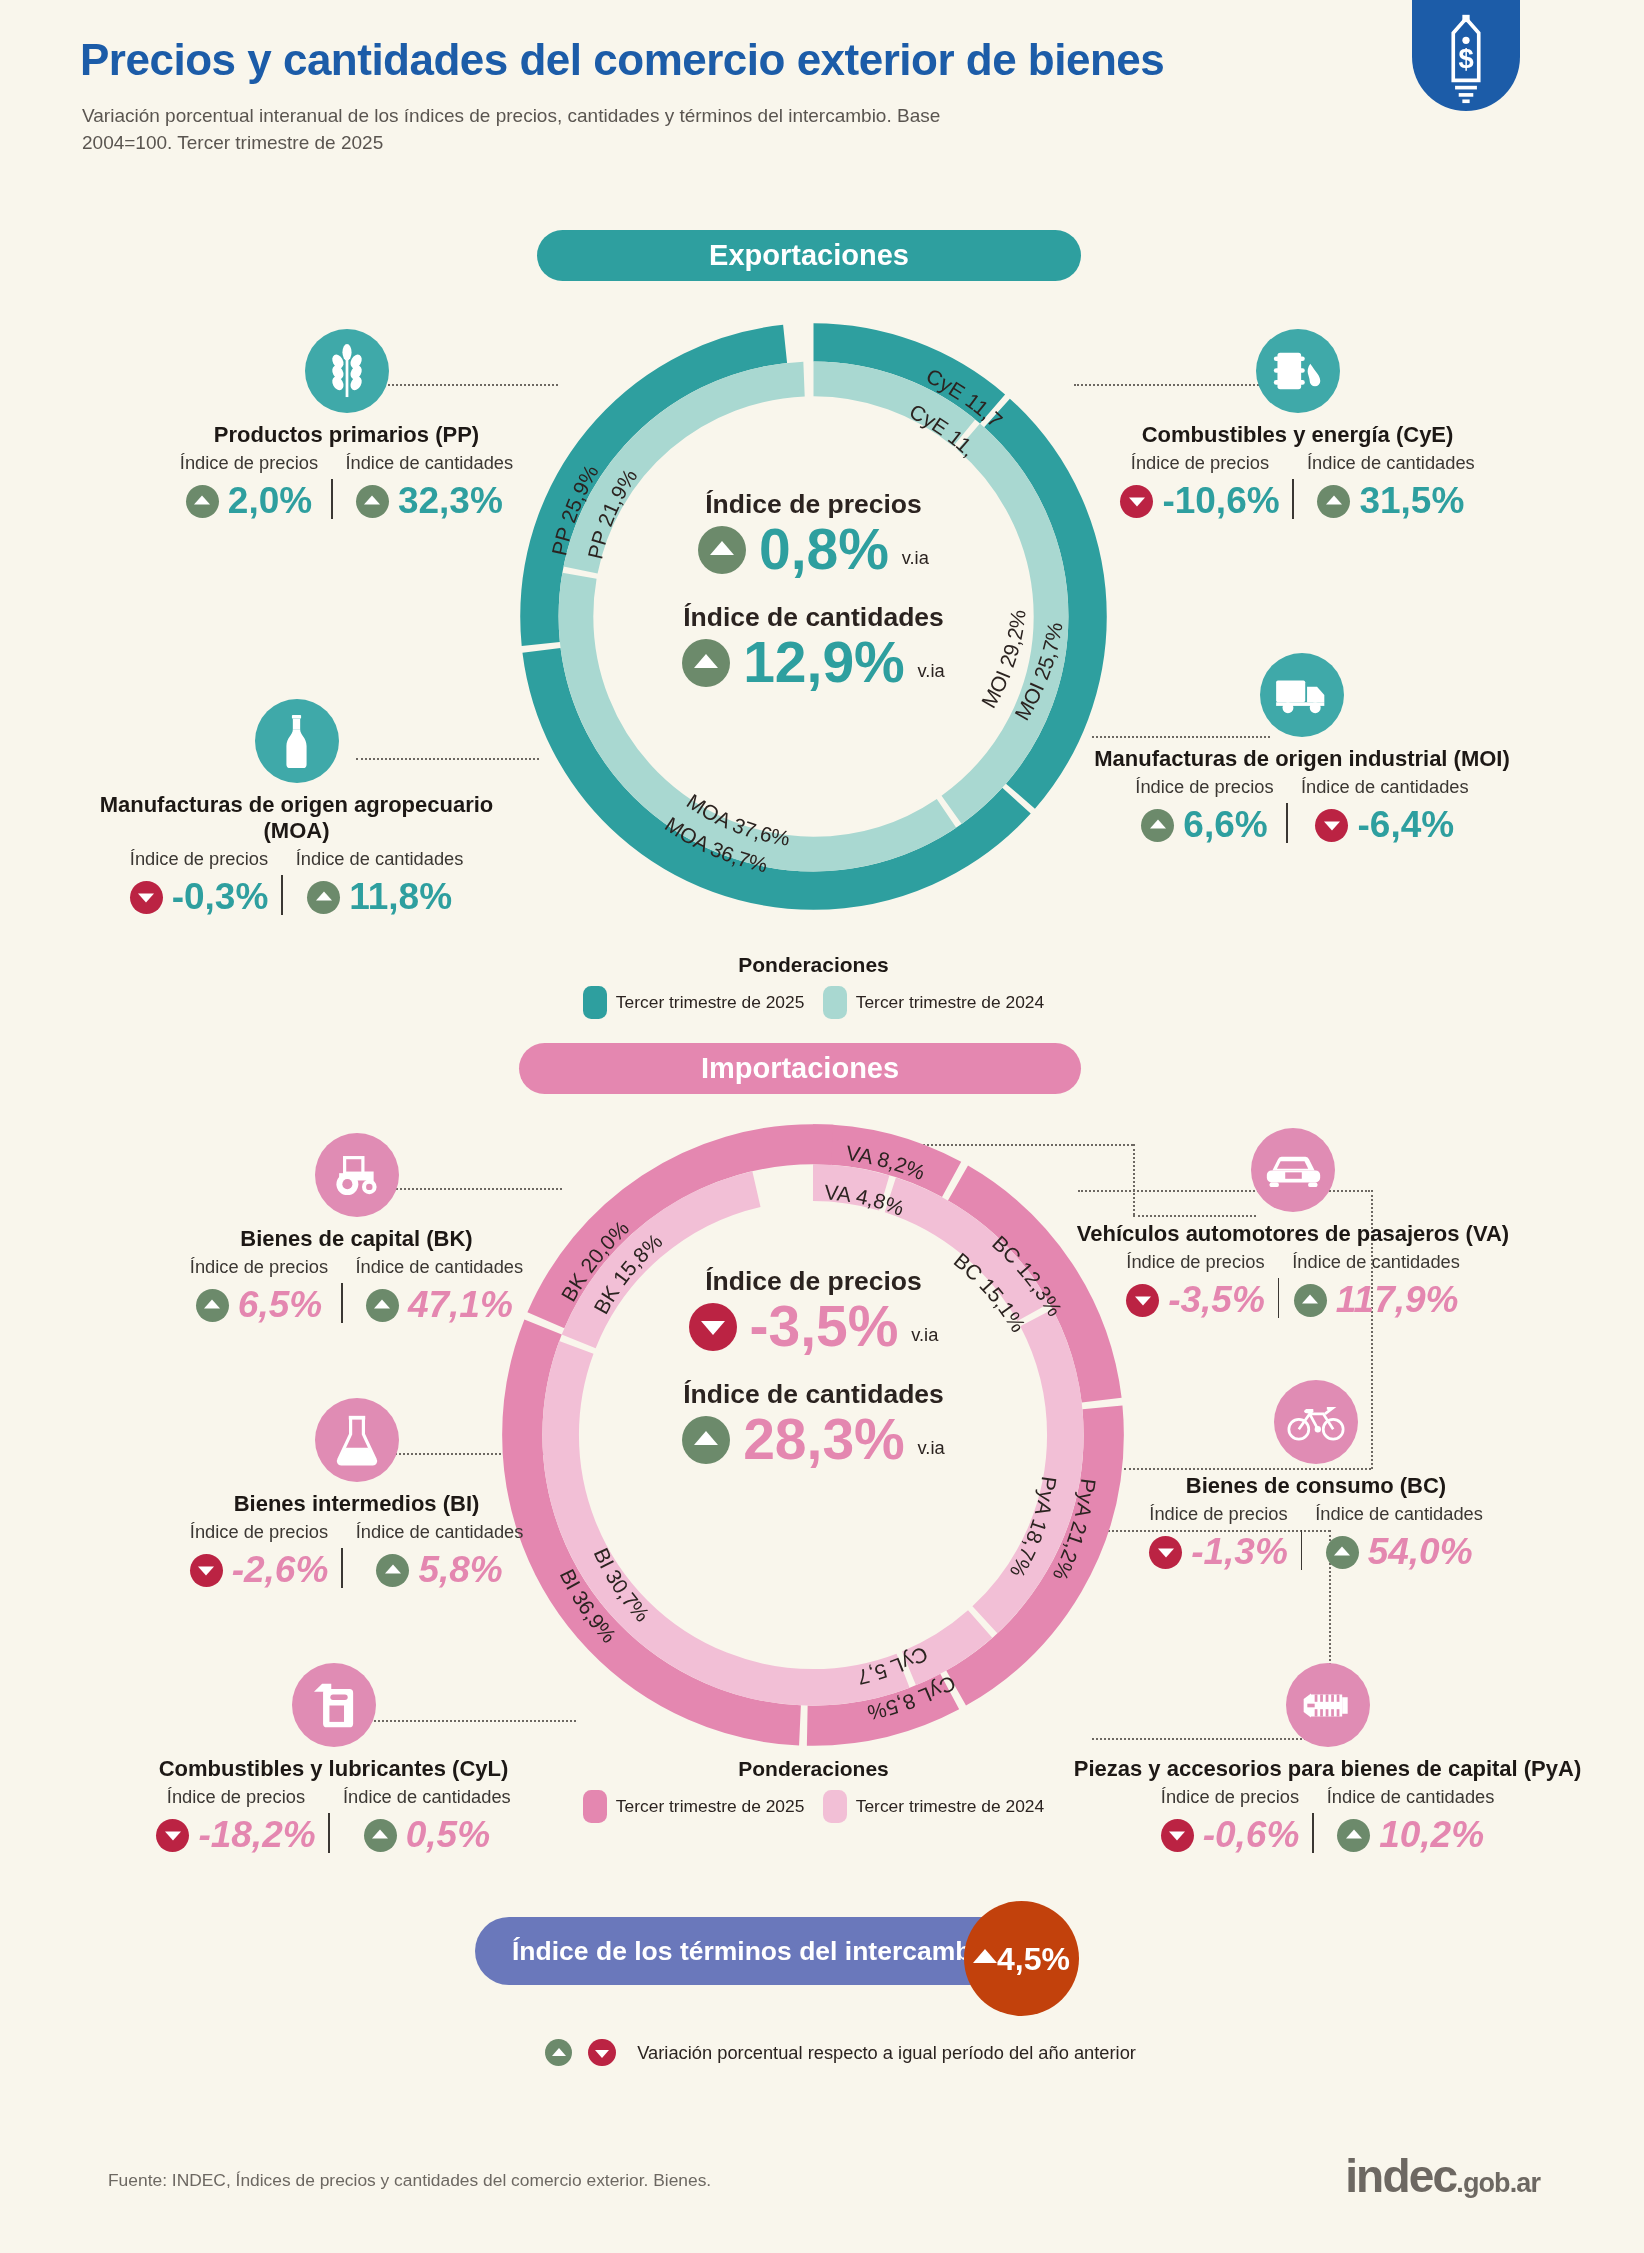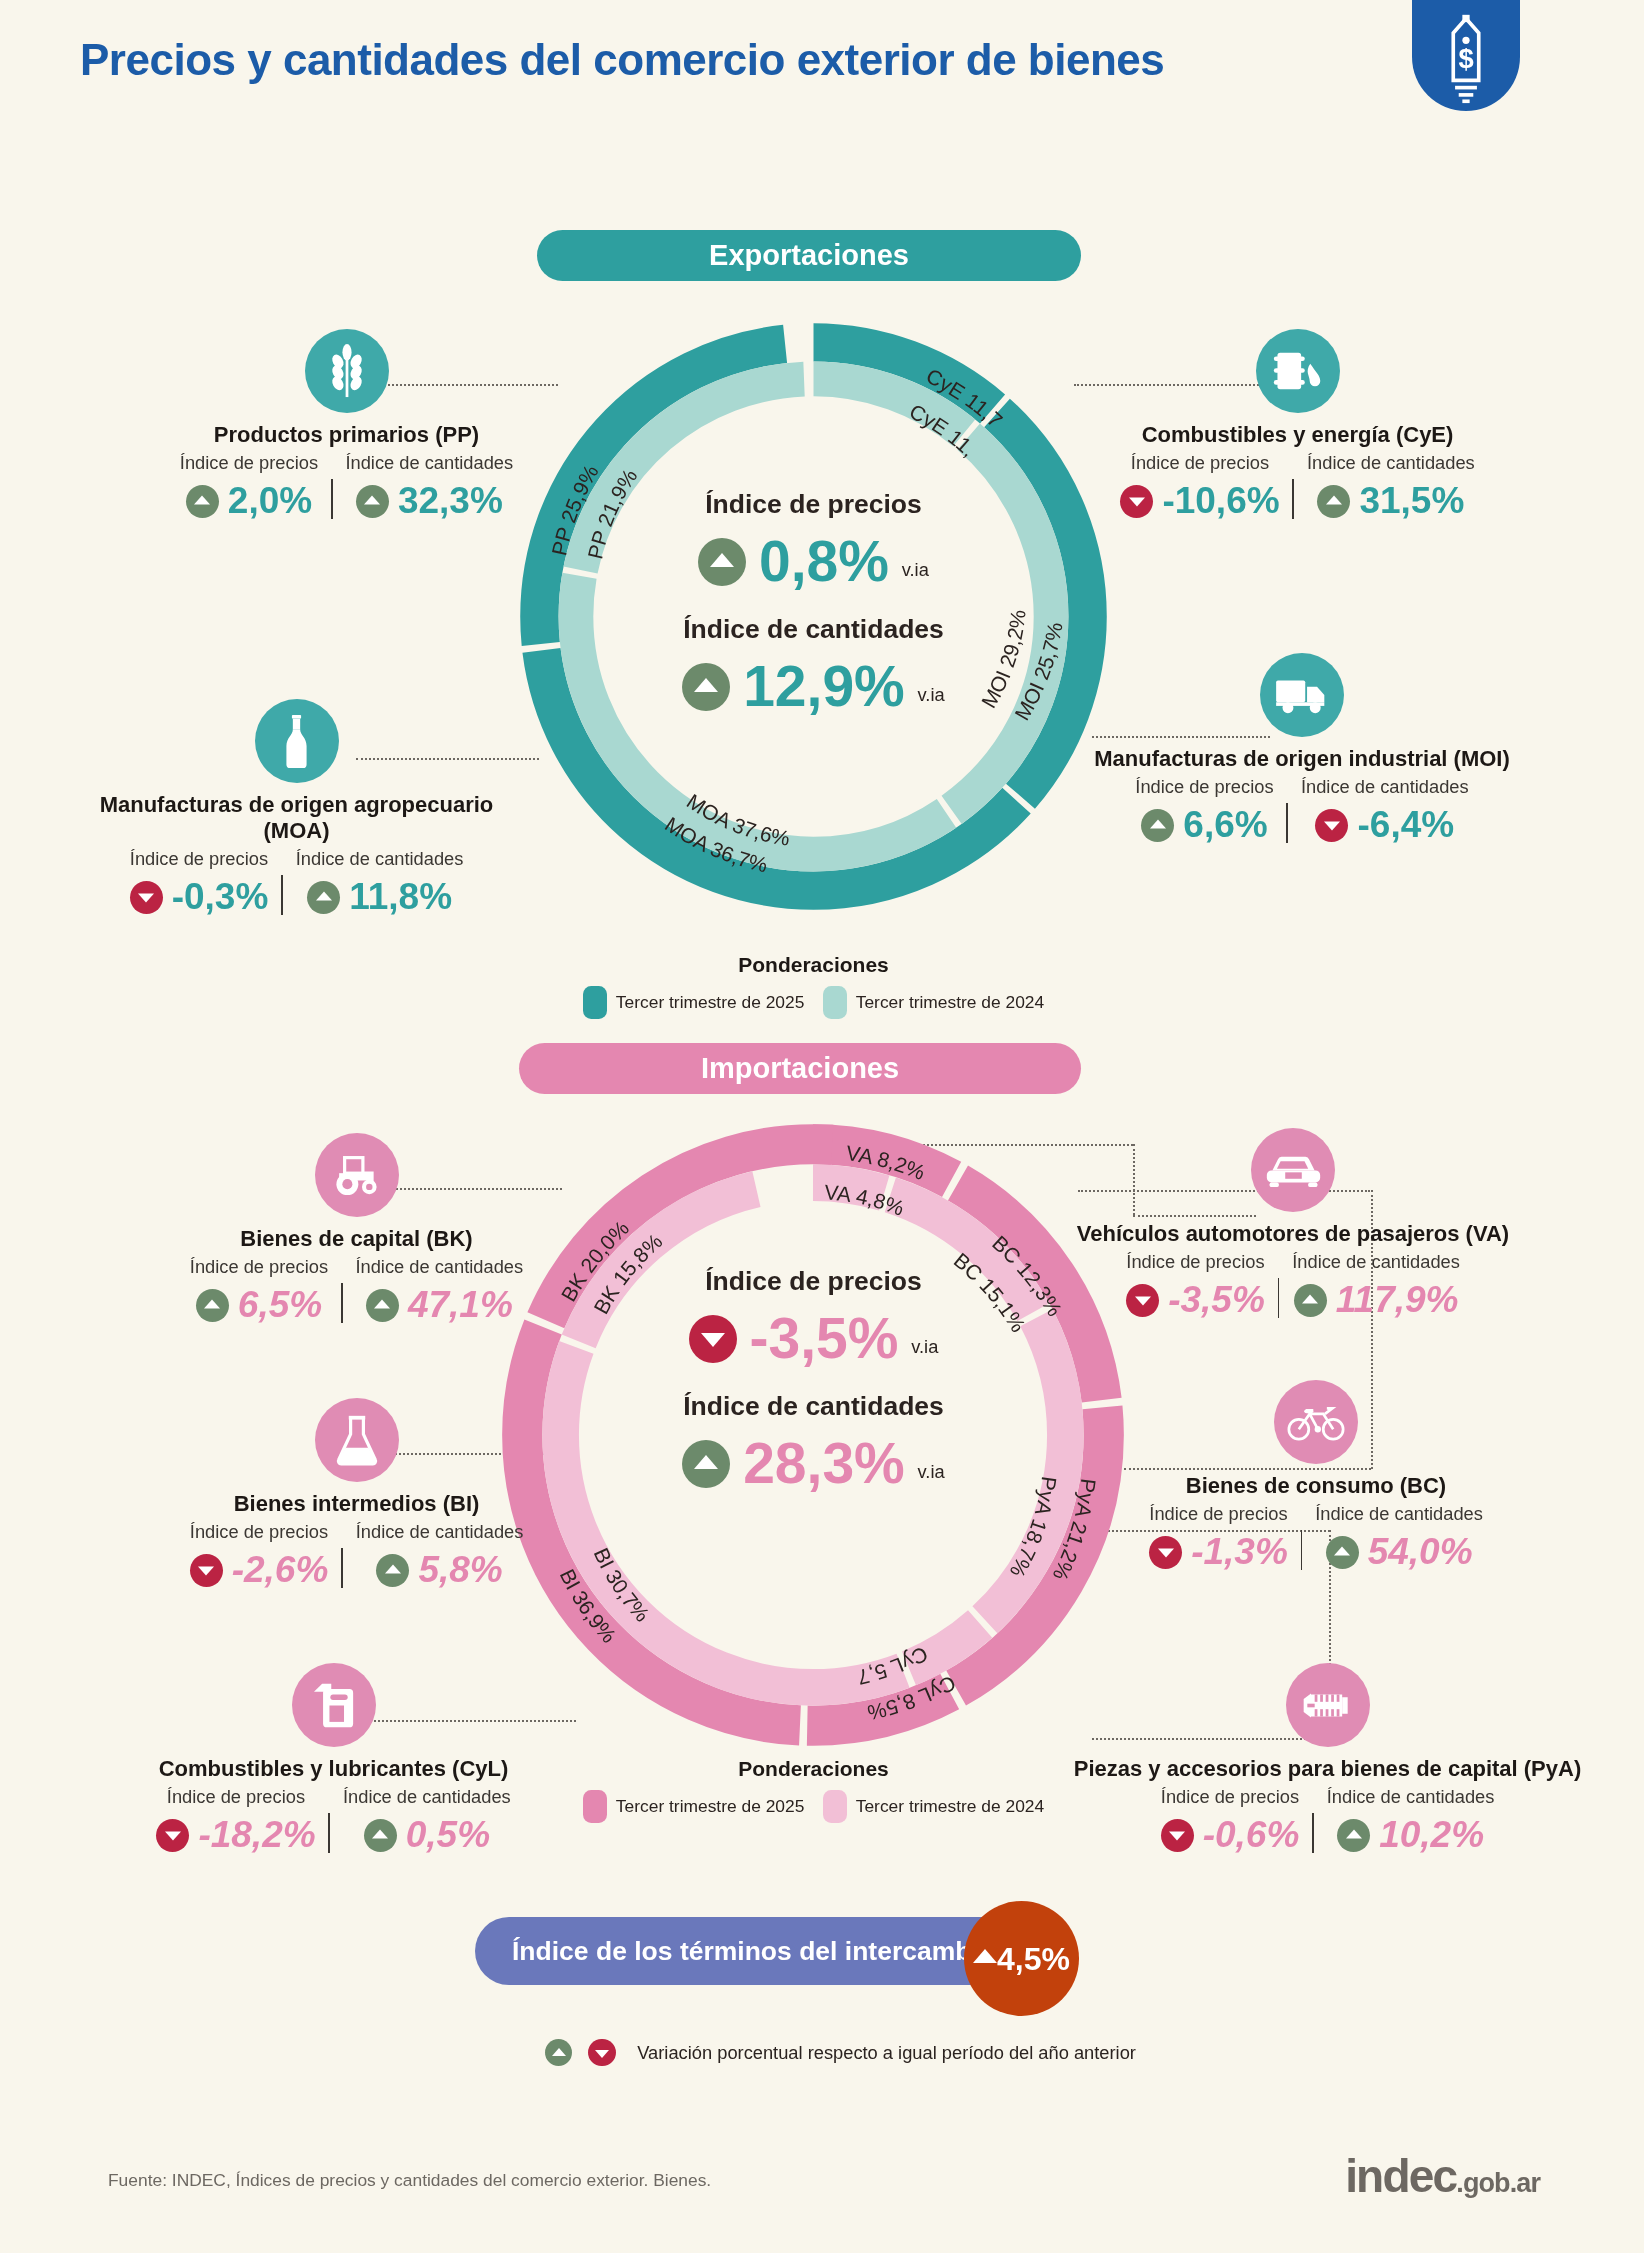--- a/index.html
+++ b/index.html
@@ -41,21 +41,21 @@
   }
   .banner-exp { left: 537px; top: 230px; width: 544px; background: #2e9f9f; }
   .banner-imp { left: 519px; top: 1043px; width: 562px; background: #e487b0; }
 
   
   .donut { position: absolute; }
   .donut svg { display: block; }
 
   .center-block { position: absolute; text-align: center; width: 457px; }
   .center-label { font-size: 26.5px; font-weight: bold; color: #2b2320; }
-  .center-row { display: flex; align-items: center; justify-content: center; gap: 12.8px; margin-top: 13px; }
+  .center-row { display: flex; align-items: center; justify-content: center; gap: 12.8px; margin-top: 1px; }
   .center-val { font-size: 57px; font-weight: bold; line-height: 1; }
   .center-val.teal { color: #2e9f9f; }
   .center-val.pink { color: #e487b0; }
   .center-via { font-size: 18.3px; color: #2b2320; align-self: flex-end; margin-bottom: 9.1px; }
 
   
   .arrow { display: inline-block; border-radius: 50%; position: relative; flex: none; }
   .arrow.up { background: #6c8a6b; }
   .arrow.down { background: #bb2343; }
   .arrow::after {
@@ -133,20 +133,21 @@
     font-size: 46px; font-weight: bold; color: #6d6862; letter-spacing: -1.8px;
   }
   .logo .dom { font-size: 27px; font-weight: bold; letter-spacing: -0.9px; }
 </style>
 </head>
 <body>
 
 <div class="page">
 
   <div class="title">Precios y cantidades del comercio exterior de bienes</div>
+  <div class="subtitle">Variación porcentual interanual de los índices de precios, cantidades y términos del intercambio. Base 2004=100. Tercer trimestre de 2025</div>
   <div class="indec-badge">
     <svg width="55" height="91" viewBox="0 0 60 100">
       <path d="M30 6 L44 22 L44 74 L16 74 L16 22 Z" fill="none" stroke="#ffffff" stroke-width="4"></path>
       <rect x="26" y="2" width="8" height="8" fill="#ffffff"></rect>
       <circle cx="30" cy="30" r="4" fill="#ffffff"></circle>
       <text x="30" y="60" font-size="30" font-weight="bold" fill="#ffffff" text-anchor="middle" font-family="Liberation Sans, sans-serif">$</text>
       <rect x="18" y="80" width="24" height="4" fill="#ffffff"></rect>
       <rect x="22" y="88" width="16" height="4" fill="#ffffff"></rect>
       <rect x="26" y="95" width="8" height="4" fill="#ffffff"></rect>
     </svg>

